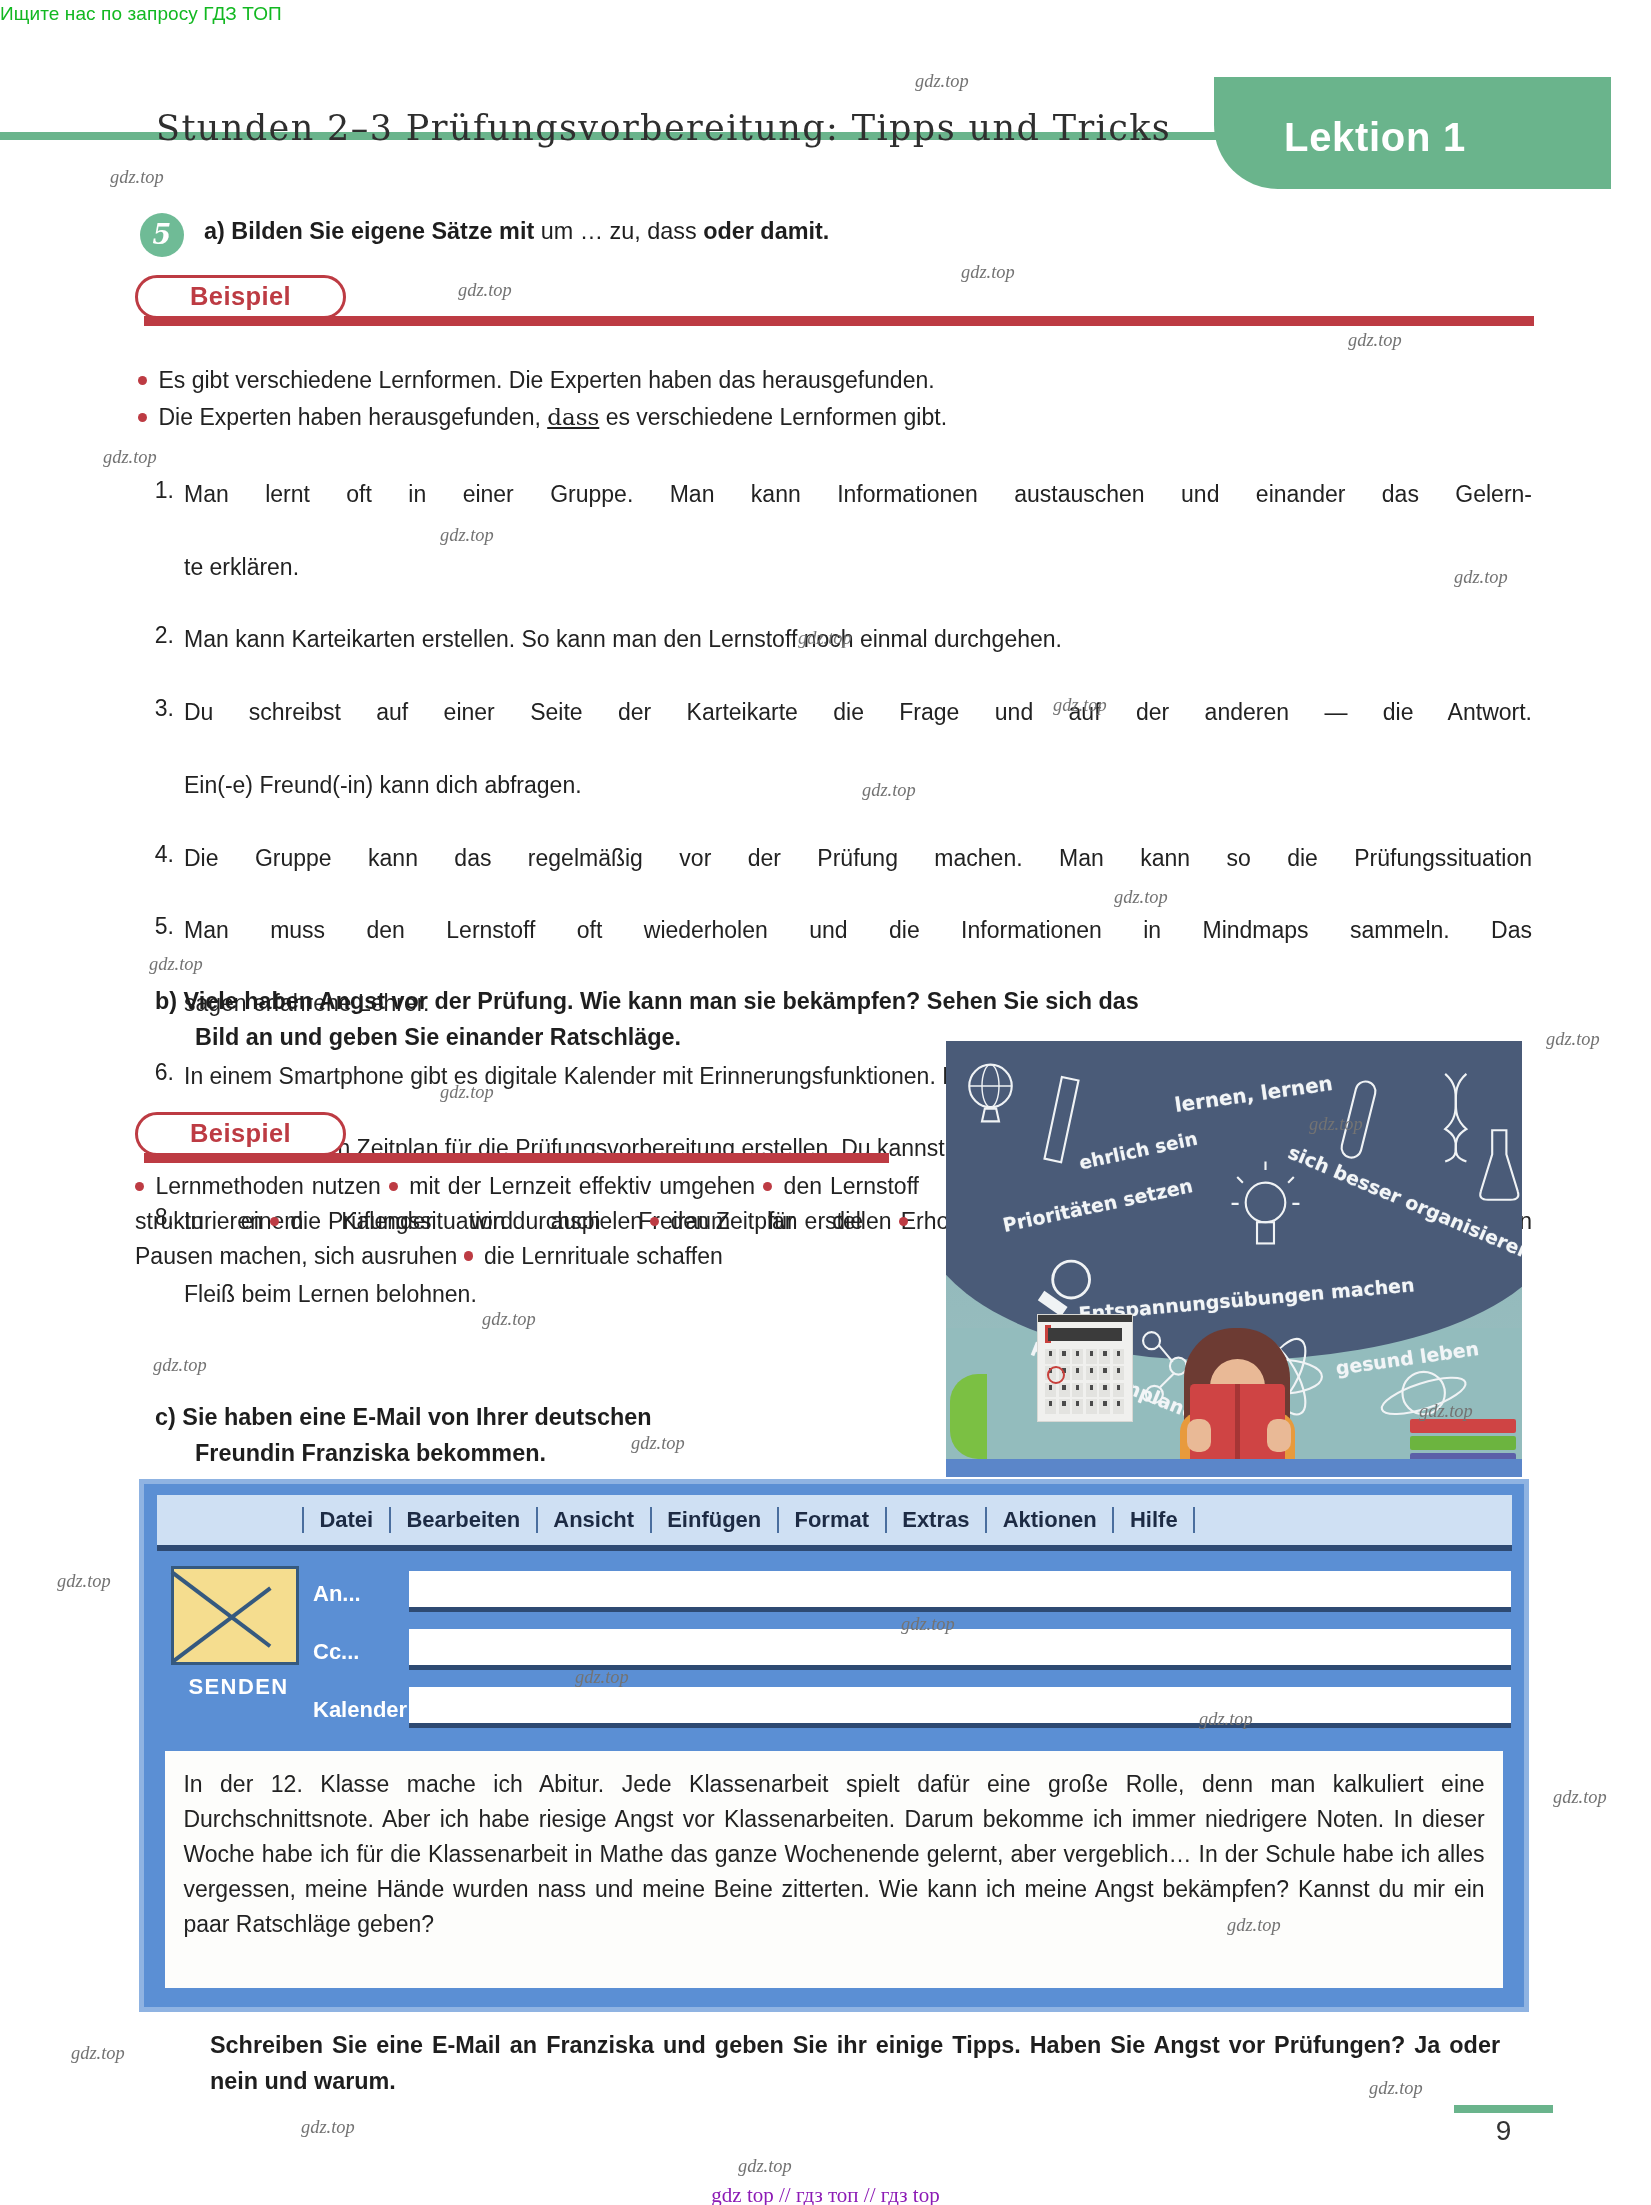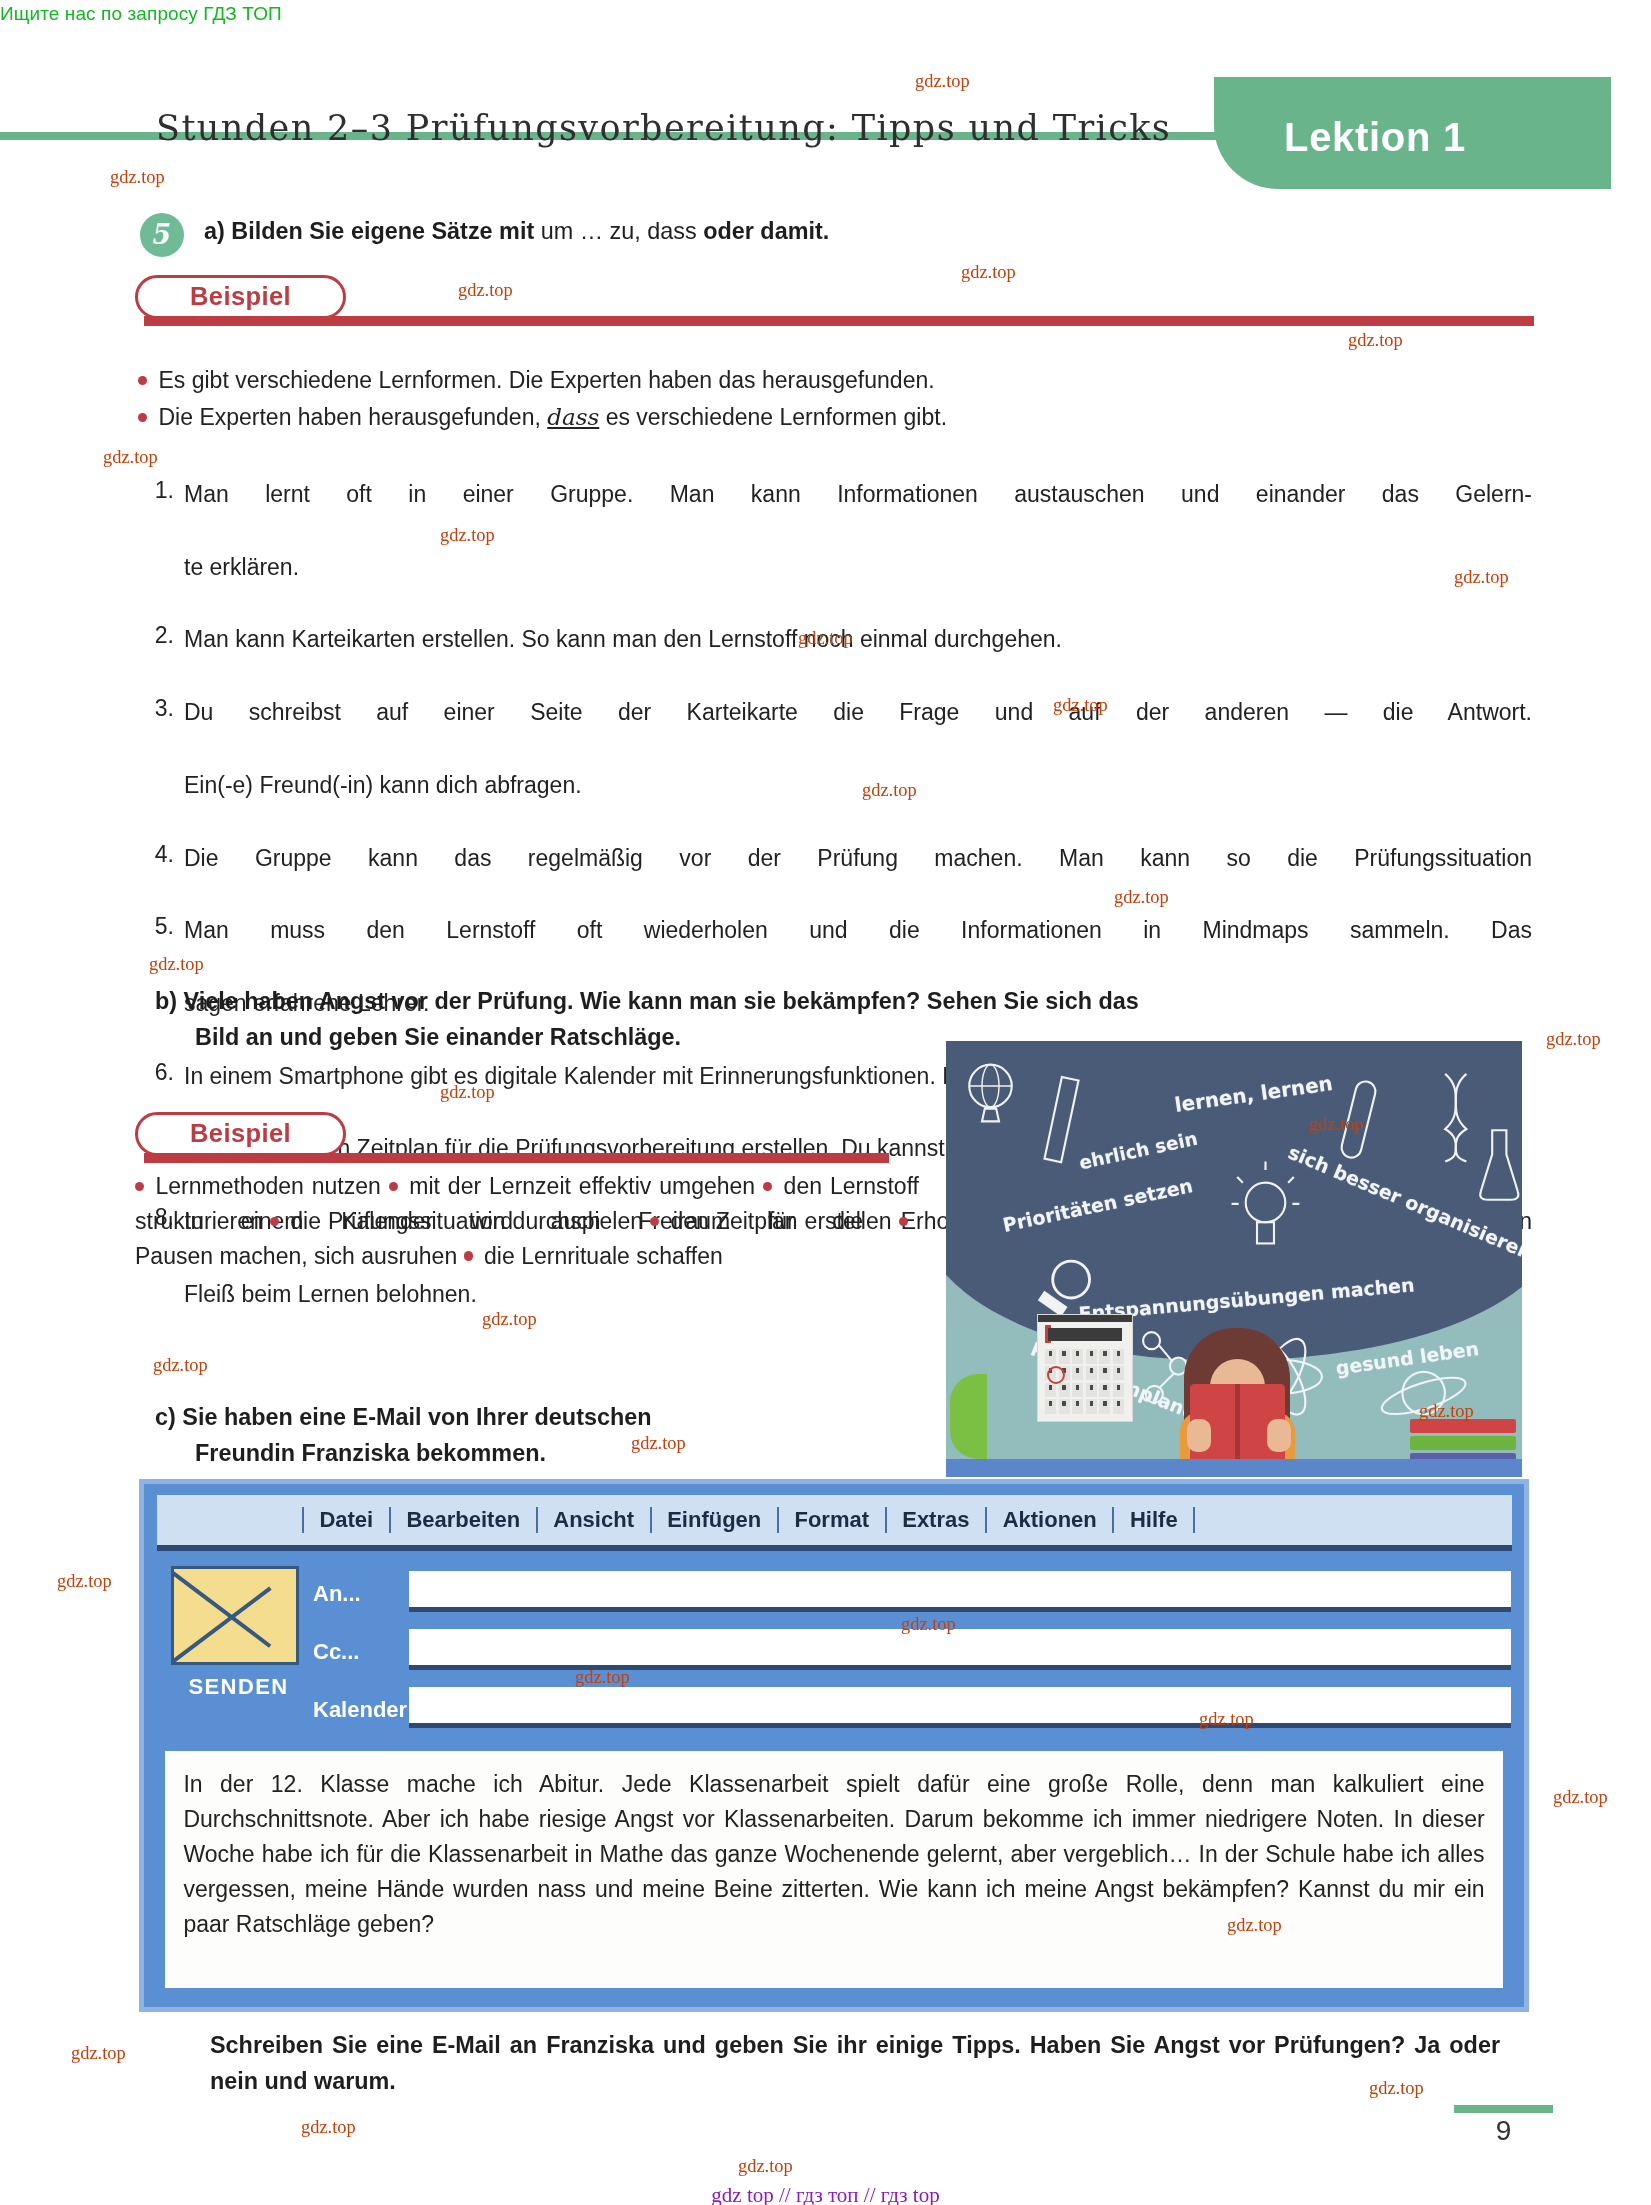--- a/index.html
+++ b/index.html
@@ -74,23 +74,24 @@
     font-weight: bold;
     letter-spacing: 0.7px;
     white-space: nowrap;
   }
 
   
   .wm {
     position: absolute;
     font-family: "Liberation Serif", serif;
     font-size: 18.4px;
-    color: #c2410c;
+    color: #737373;
     white-space: nowrap;
     pointer-events: none;
+    font-style: italic;
   }
   .wm-bottom {
     position: absolute;
     left: 0;
     width: 1651px;
     text-align: center;
     font-family: "Liberation Serif", serif;
     font-size: 21px;
     color: #8c1bb5;
     white-space: nowrap;
@@ -171,21 +172,20 @@
     width: 9.2px;
     height: 9.2px;
     border-radius: 50%;
     background: #bd3b43;
     vertical-align: middle;
     margin-right: 11.3px;
     margin-bottom: 3.5px;
   }
   .hand {
     font-family: "DejaVu Serif", serif;
-    font-style: italic;
     text-decoration: underline;
   }
 
   
   .num-list {
     position: absolute;
     left: 136px;
     top: 477px;
     width: 1396px;
     font-size: 23px;

